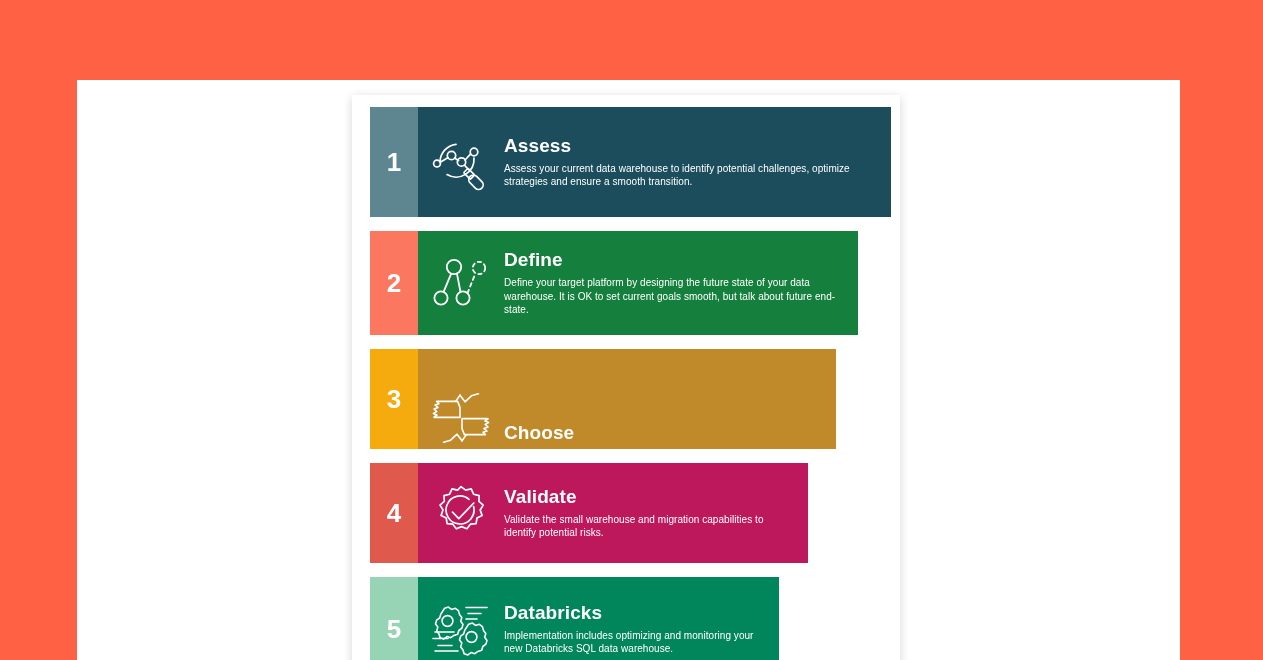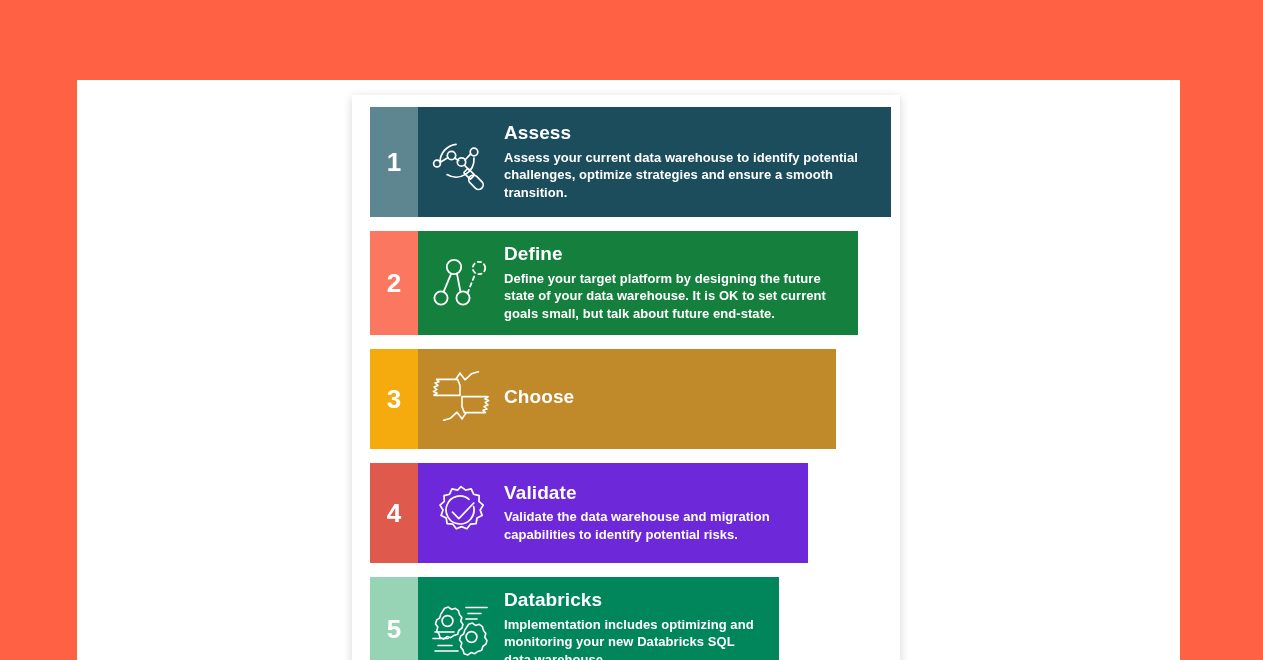--- a/index.html
+++ b/index.html
@@ -86,22 +86,22 @@
 
   .step-title {
     font-size: 19px;
     font-weight: bold;
     line-height: 1.15;
     margin-bottom: 5px;
     letter-spacing: 0.1px;
   }
 
   .step-desc {
-    font-size: 13px;
-    font-weight: bold;
+    font-size: 10px;
+    font-weight: normal;
     line-height: 1.38;
     letter-spacing: 0.05px;
   }
 
   
   .step-row[data-step="1"] { width: 521px; }
   .step-row[data-step="2"] { width: 488px; }
   .step-row[data-step="3"] { width: 466px; }
   .step-row[data-step="4"] { width: 438px; }
   .step-row[data-step="5"] { width: 409px; }
@@ -158,61 +158,61 @@
             <circle cx="9" cy="44" r="6.6"></circle>
             <circle cx="31" cy="44" r="6.6"></circle>
             <circle cx="47" cy="14" r="6.2" stroke-dasharray="3.4 3.4"></circle>
             <path d="M19.2 19.7 L11.8 37.4"></path>
             <path d="M24.9 19.4 L28.4 37.5"></path>
             <path d="M35.5 39.2 L43.3 19.6" stroke-dasharray="3.6 3.6"></path>
           </svg>
         </div>
         <div class="step-text">
           <div class="step-title">Define</div>
-          <div class="step-desc">Define your target platform by designing the future state of your data warehouse. It is OK to set current goals small, but talk about future end-state.</div>
+          <div class="step-desc">Define your target platform by designing the future state of your data warehouse. It is OK to set current goals smooth, but talk about future end-state.</div>
         </div>
       </div>
     </div>
 
     <div class="step-row" data-step="3">
       <div class="step-number-tab" style="background: rgb(245, 171, 14);">
         <span>3</span>
       </div>
-      <div class="step-body" style="background: rgb(192, 138, 43);">
+      <div class="step-body" style="background: rgb(192, 138, 43); align-items: flex-end;">
         <div class="step-icon">
           <svg width="62" height="56" viewBox="0 0 62 56" fill="none" stroke="#FFFFFF" stroke-width="1.6" stroke-linecap="round" stroke-linejoin="round">
             <path d="M4 16 l4 -1.6 l-3 -2.4 l4 -1.2 l-2.4 -2.4 l14 0 l7 0 l2.4 6 l0 10 l-5 0 l-20.6 0 l-0.4 -0.2 l3 -2.2 l-3.6 -1.6 l3.4 -1.8 Z"></path>
             <path d="M25.6 8.4 l4.4 -6.2"></path>
             <path d="M30 2.2 l5 6.6 l6.4 -6 l7 -2"></path>
             <path d="M58 34 l-4 1.6 l3 2.4 l-4 1.2 l2.4 2.4 l-14 0 l-7 0 l-2.4 -6 l0 -10 l5 0 l20.6 0 l0.4 0.2 l-3 2.2 l3.6 1.6 l-3.4 1.8 Z"></path>
             <path d="M36.4 41.6 l-4.4 6.2"></path>
             <path d="M32 47.8 l-5 -6.6 l-6.4 6 l-7 2"></path>
           </svg>
         </div>
         <div class="step-text">
           <div class="step-title">Choose</div>
         </div>
       </div>
     </div>
 
     <div class="step-row" data-step="4">
       <div class="step-number-tab" style="background: rgb(224, 89, 77);">
         <span>4</span>
       </div>
-      <div class="step-body" style="background: #6d28d9;">
+      <div class="step-body" style="background: #be185d;">
         <div class="step-icon">
           <svg width="58" height="58" viewBox="0 0 58 58" fill="none" stroke="#FFFFFF" stroke-width="1.7" stroke-linecap="round" stroke-linejoin="round">
             <path d="M29 2.6 l4.6 3.6 l5.6 -1.3 l2.4 5.3 l5.6 1.4 l-0.3 5.7 l4.3 3.8 l-3 4.9 l1.9 5.4 l-5.1 2.6 l-0.9 5.7 l-5.7 0.5 l-3.5 4.6 l-5.3 -2.2 l-5.3 2.2 l-3.5 -4.6 l-5.7 -0.5 l-0.9 -5.7 l-5.1 -2.6 l1.9 -5.4 l-3 -4.9 l4.3 -3.8 l-0.3 -5.7 l5.6 -1.4 l2.4 -5.3 l5.6 1.3 Z"></path>
             <path d="M41.6 22.5 a14 14 0 1 1 -4.5 -7.2"></path>
             <path d="M20.5 28.2 l6.3 6.4 l15 -15.6"></path>
           </svg>
         </div>
         <div class="step-text">
           <div class="step-title">Validate</div>
-          <div class="step-desc">Validate the data warehouse and migration capabilities to identify potential risks.</div>
+          <div class="step-desc">Validate the small warehouse and migration capabilities to identify potential risks.</div>
         </div>
       </div>
     </div>
 
     <div class="step-row" data-step="5">
       <div class="step-number-tab" style="background: rgb(150, 212, 181);">
         <span>5</span>
       </div>
       <div class="step-body" style="background: rgb(0, 134, 90);">
         <div class="step-icon">

